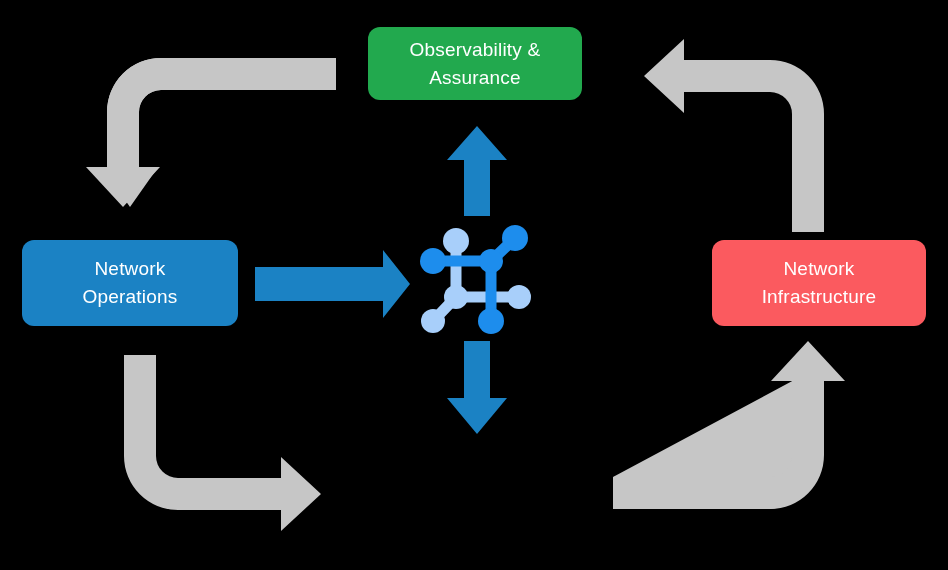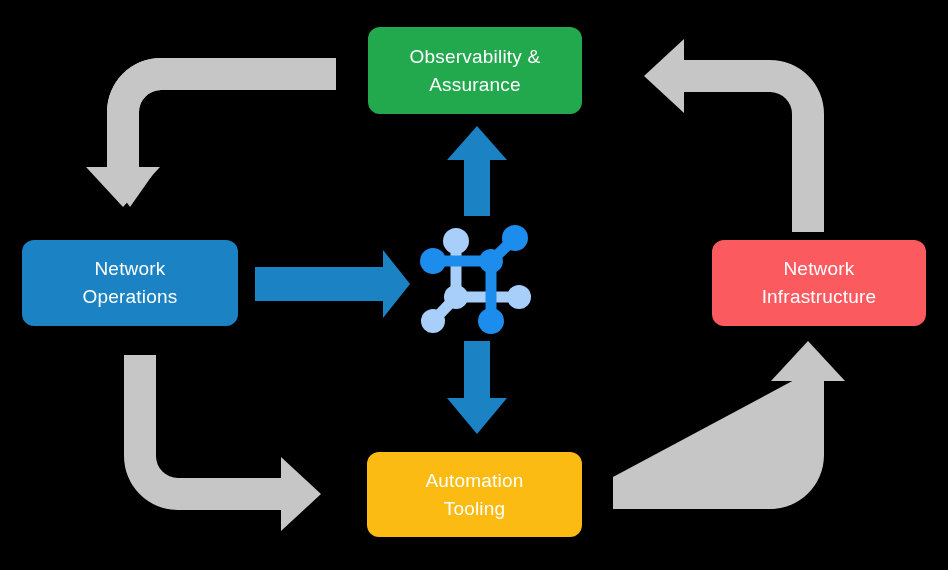--- a/index.html
+++ b/index.html
@@ -31,21 +31,21 @@
     font-weight: 400;
     letter-spacing: 0.2px;
     box-sizing: border-box;
     padding: 6px 10px;
     white-space: pre-line;
   }
   #box-observability {
     left: 368px;
     top: 27px;
     width: 214px;
-    height: 87px;
+    height: 73px;
     background: #22a94e;
   }
   #box-network-operations {
     left: 22px;
     top: 240px;
     width: 216px;
     height: 86px;
     background: #1b82c4;
   }
   #box-network-infrastructure {
@@ -238,18 +238,14 @@
   <div class="node-box" id="box-network-operations" style="background: rgb(27, 130, 196);">
     <span>Network
 Operations</span>
   </div>
 
   <div class="node-box" id="box-network-infrastructure" style="background: rgb(251, 90, 95);">
     <span>Network
 Infrastructure</span>
   </div>
 
-  <div class="node-box" id="box-automation-tooling" style="background: rgb(252, 187, 18);">
-    <span>Automation
-Tooling</span>
-  </div>
 
 </div>
 
 </body></html>

